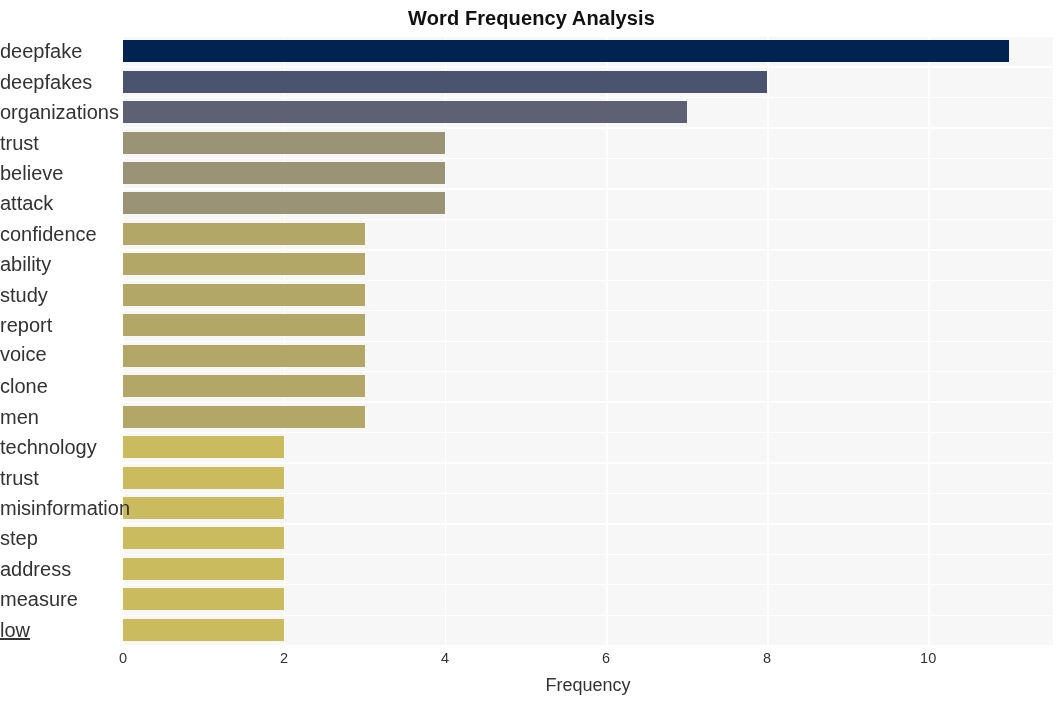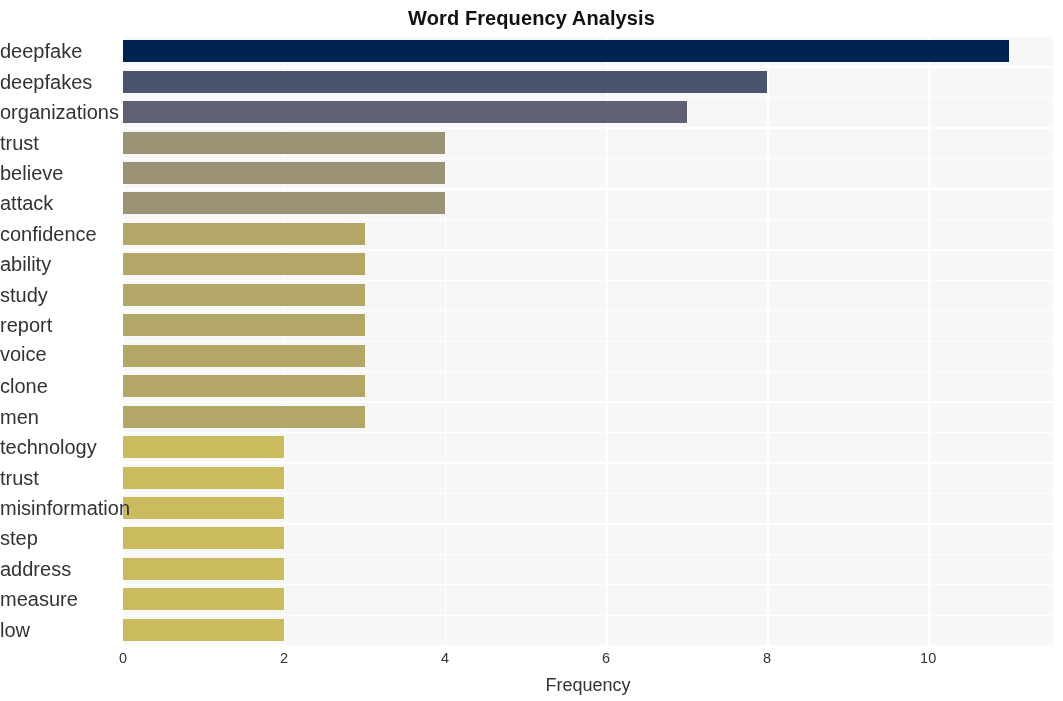--- a/index.html
+++ b/index.html
@@ -174,21 +174,21 @@
       <div class="y-label" style="top: 281.275px;">report</div>
       <div class="y-label" style="top: 310px; padding-left: 20px;">voice</div>
       <div class="y-label" style="top: 342.175px;">clone</div>
       <div class="y-label" style="top: 372.625px;">men</div>
       <div class="y-label" style="top: 403.075px;">technology</div>
       <div class="y-label" style="top: 433.525px;">trust</div>
       <div class="y-label" style="top: 463.975px;">misinformation</div>
       <div class="y-label" style="top: 494.425px;">step</div>
       <div class="y-label" style="top: 524.875px; margin-left: 32px;">address</div>
       <div class="y-label" style="top: 555.325px;">measure</div>
-      <div class="y-label" style="top: 585.775px;">low</div>
+      <div class="y-label" style="top: 585.775px; text-decoration: underline;">low</div>
     </div>
 
   <div id="x-labels">
       <div class="x-label" style="left: 123px;">0</div>
       <div class="x-label" style="left: 284.039px;">2</div>
       <div class="x-label" style="left: 445.078px;">4</div>
       <div class="x-label" style="left: 606.117px;">6</div>
       <div class="x-label" style="left: 767.156px;">8</div>
       <div class="x-label" style="left: 928.195px;">10</div>
     </div>

